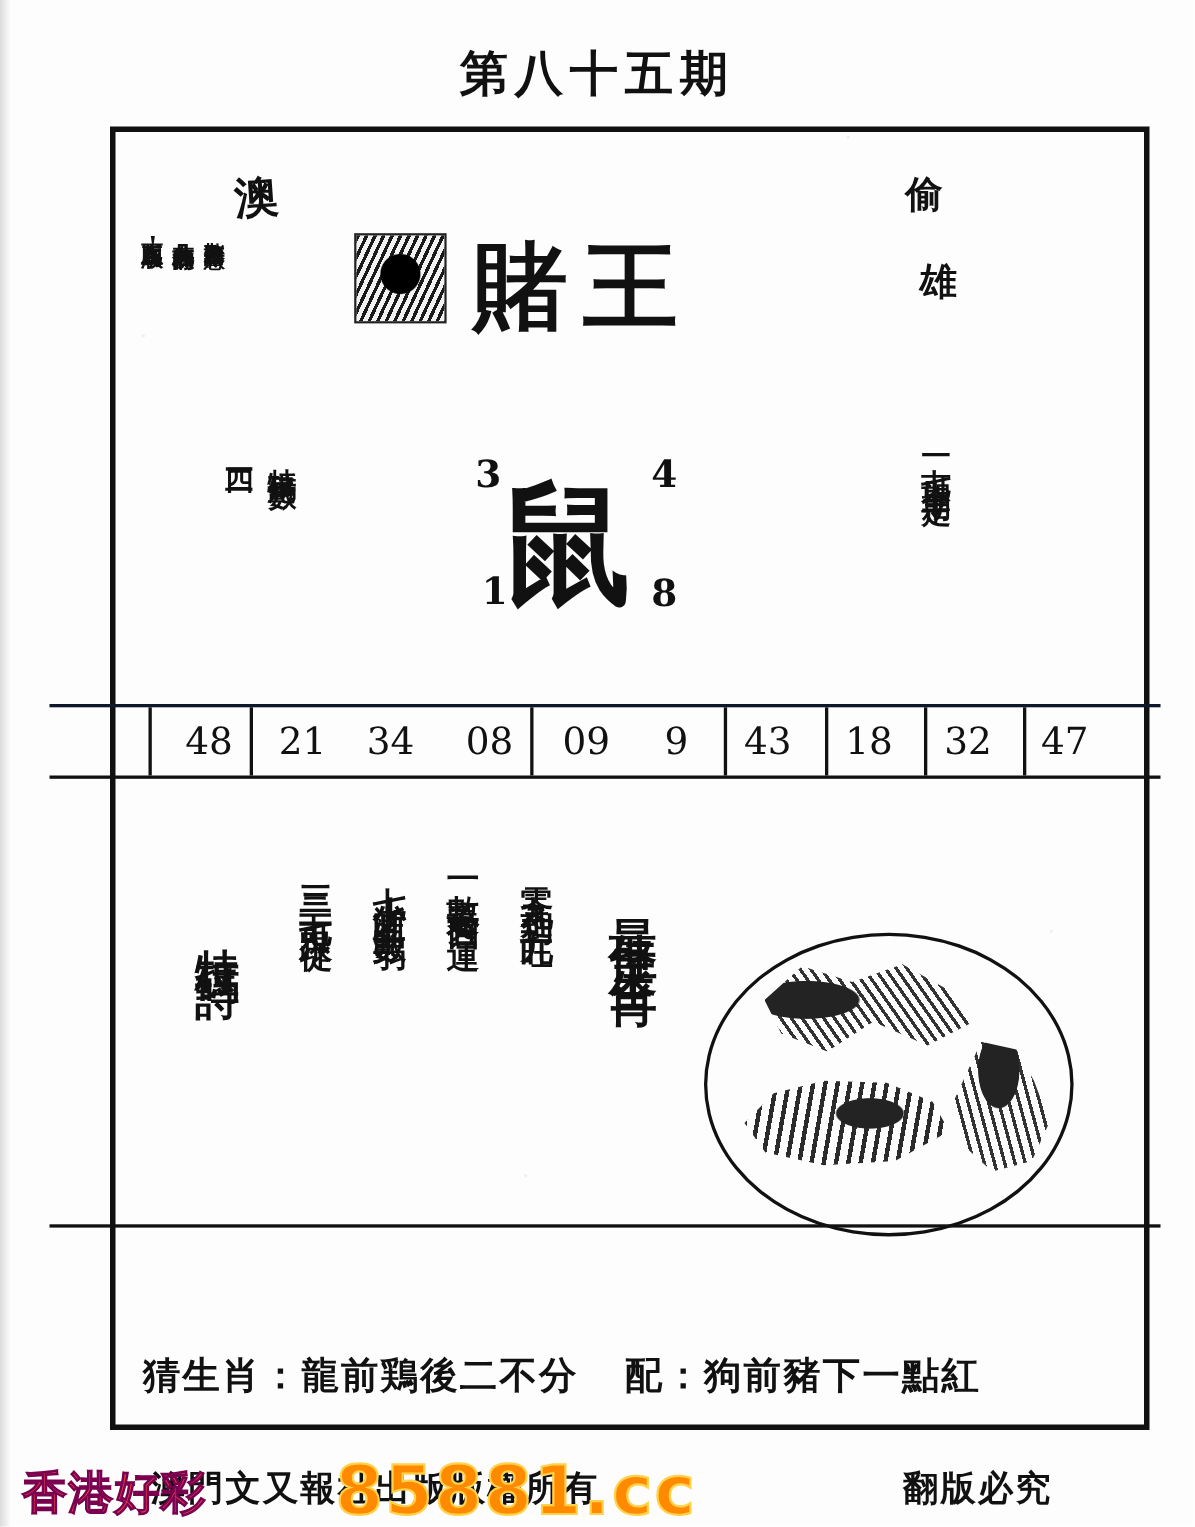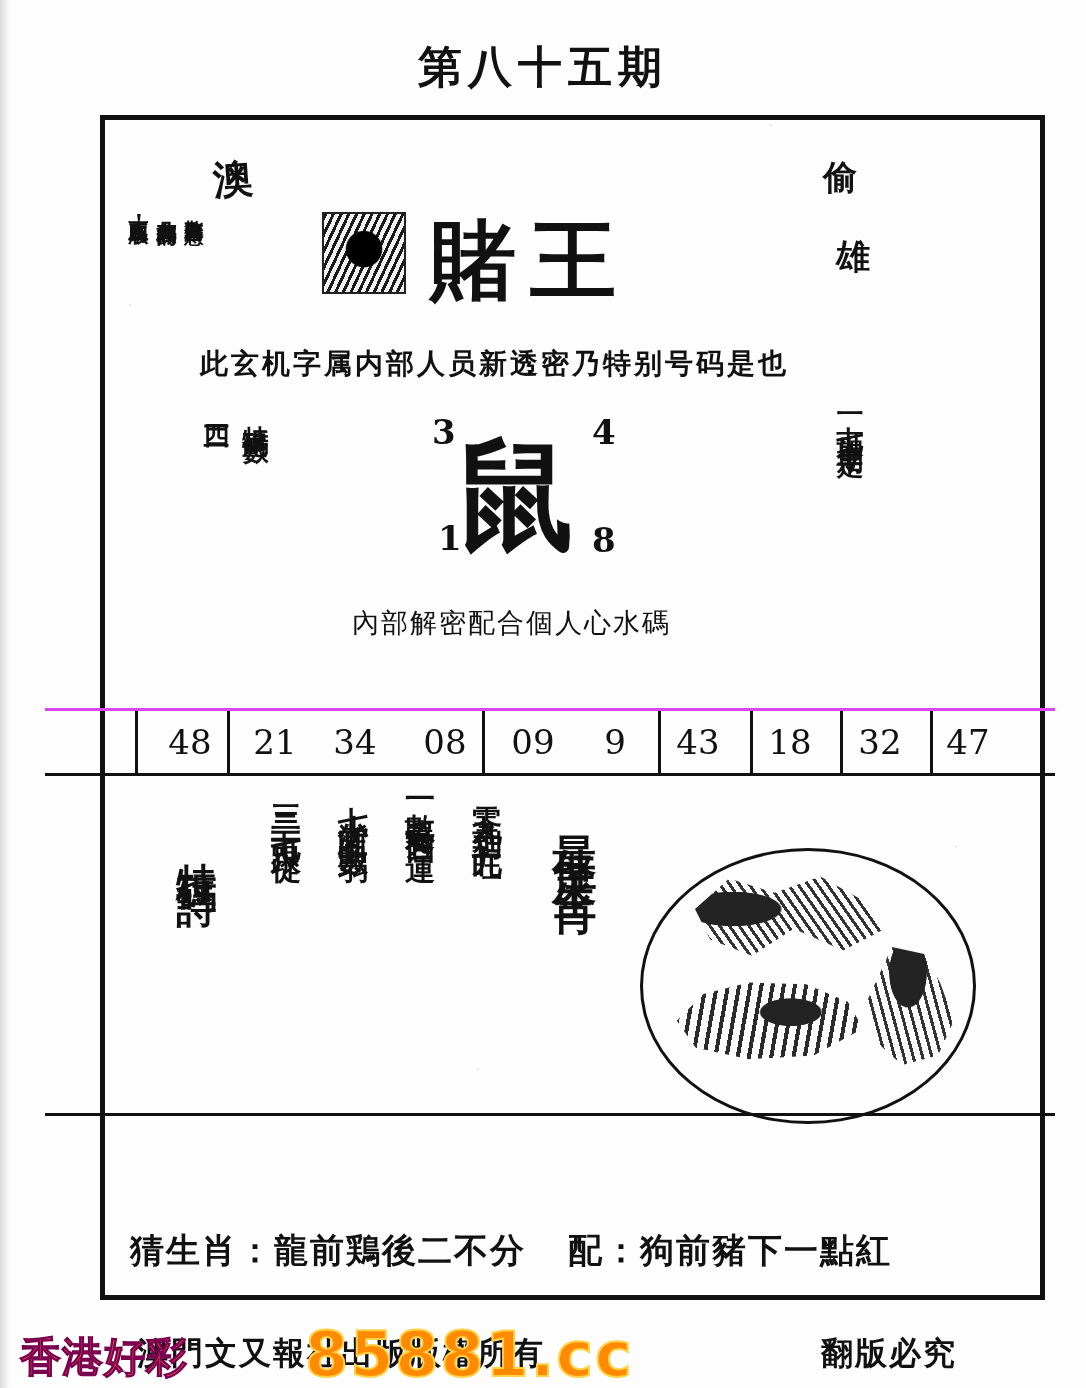--- a/index.html
+++ b/index.html
@@ -172,24 +172,24 @@
     top: 605px;
     font-size: 27px;
     letter-spacing: 2px;
     font-family: "DejaVu Sans", "Liberation Sans", sans-serif;
   }
 
   
   .num-strip {
     position: absolute;
     left: 45px;
-    top: 708px;
+    top: 640px;
     width: 1010px;
     height: 62px;
-    border-top: 3px solid #d946ef;
+    border-top: 3px solid #0f172a;
     border-bottom: 3px solid #111;
   }
   .num-strip .cell {
     position: absolute;
     top: 0;
     height: 62px;
     line-height: 62px;
     text-align: center;
     font-size: 34px;
     font-family: "DejaVu Serif", "Liberation Serif", serif;
@@ -389,37 +389,35 @@
 
   <div class="seal"></div>
 
   <div class="brand-title">賭王</div>
 
   <div class="tou-xiong">
     <span>偷</span>
     <span>雄</span>
   </div>
 
-  <div class="slogan">此玄机字属内部人员新透密乃特别号码是也</div>
 
   <div class="left-vert">
     <span>特碼尾數</span>
     <span>四二一</span>
   </div>
 
   <div class="corner-num cn-tl">3</div>
   <div class="corner-num cn-tr">4</div>
   <div class="corner-num cn-bl">1</div>
   <div class="corner-num cn-br">8</div>
 
   <div class="zodiac">鼠</div>
 
   <div class="right-vert">一七可望今期走</div>
 
-  <div class="sub-slogan">內部解密配合個人心水碼</div>
 
   <div class="num-strip">
     <div class="vline" style="left:90px"></div>
     <div class="vline" style="left:182px"></div>
     <div class="vline" style="left:437px"></div>
     <div class="vline" style="left:613px"></div>
     <div class="vline" style="left:705px"></div>
     <div class="vline" style="left:795px"></div>
     <div class="vline" style="left:885px"></div>
 

